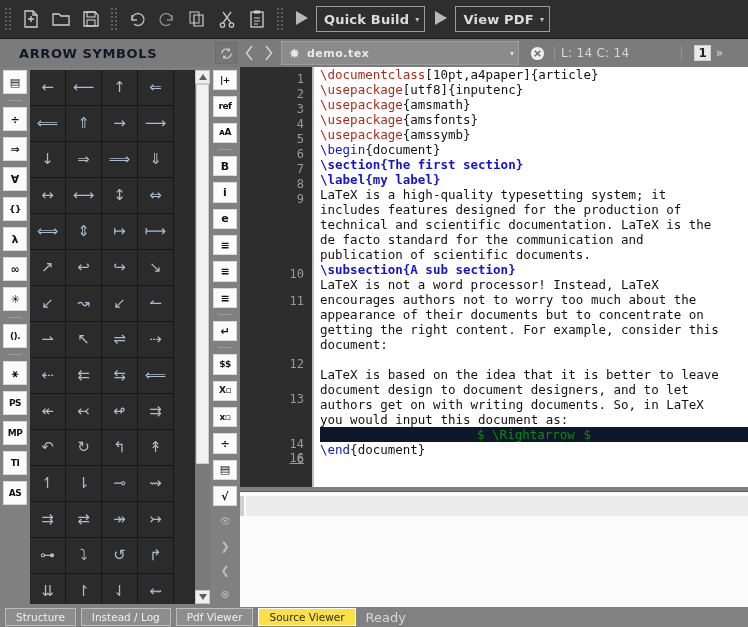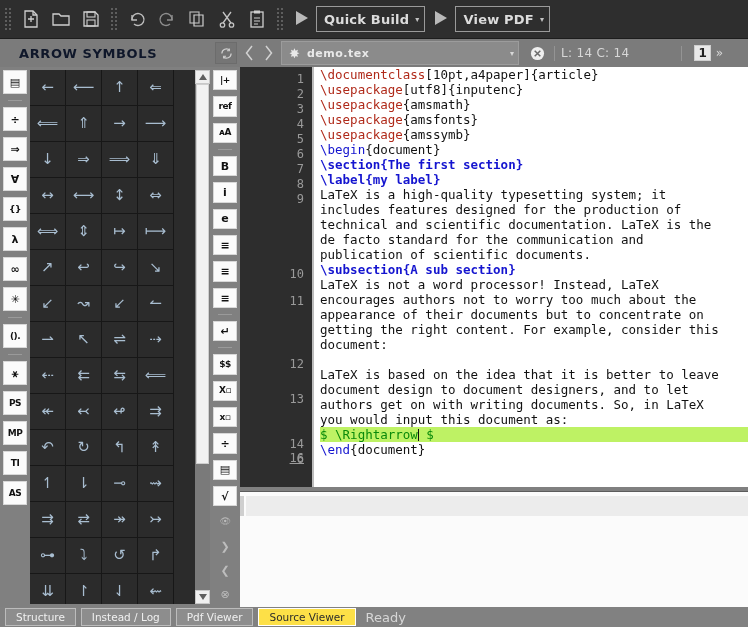--- a/index.html
+++ b/index.html
@@ -93,21 +93,21 @@
   .gutter .ln{position:absolute;right:8px;color:#9a9a9a;font-family:"DejaVu Sans Mono","Liberation Mono",monospace;
               font-size:12px;line-height:15px;}
   .codearea{position:absolute;left:76px;top:0;right:0;height:420px;overflow:hidden;
             font-family:"DejaVu Sans Mono","Liberation Mono",monospace;font-size:12.5px;line-height:15px;
             color:#111;white-space:pre;padding-left:4px;}
   .codearea .row{height:15px;}
   .cmd{color:#b02a1a;}
   .kw{color:#1414cf;font-weight:bold;}
   .blu{color:#1414cf;}
   .math{color:#0a8a0a;}
-  .hlrow{background:#bef264;}
+  .hlrow{background:#0f172a;text-align:center;}
   .caret-bar{display:inline-block;width:1px;height:12px;background:#111;vertical-align:-2px;}
 
   
   .lowerpanel{position:absolute;left:240px;top:491px;width:508px;height:116px;background:#fbfbfb;
               border-top:1px solid #5c5c5c;}
   .lowerpanel .stripe{position:absolute;left:6px;top:4px;width:502px;height:20px;background:#ececec;}
   .lowerpanel .leftmark{position:absolute;left:0;top:4px;width:4px;height:20px;background:#cfcfcf;}
 
   
   .bottombar{position:absolute;left:0;top:607px;width:748px;height:20px;background:#818181;

